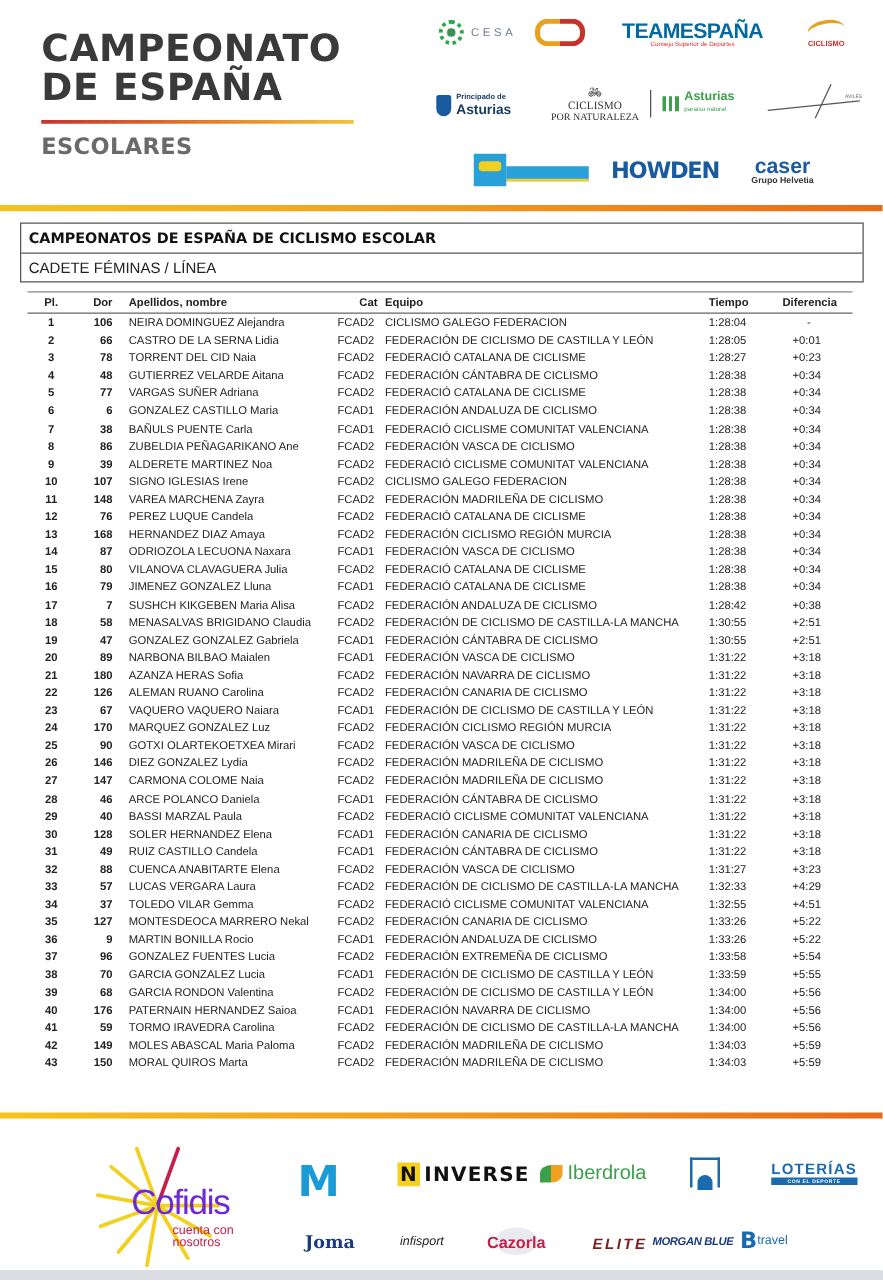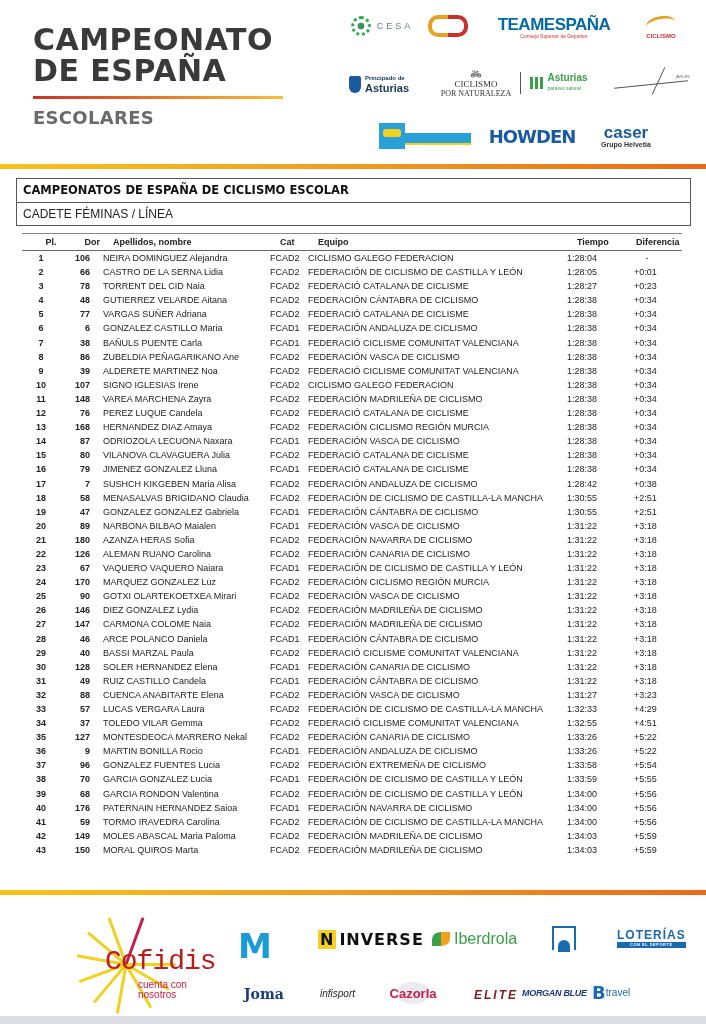--- a/index.html
+++ b/index.html
@@ -57,38 +57,38 @@
   
   .rbox { position:absolute; left:16px; top:178px; width:675px; height:48px; border:1px solid #555; box-sizing:border-box; }
   .rbox .r1 { height:23px; border-bottom:1px solid #555; padding-left:6px; font-family:"DejaVu Sans", sans-serif; font-weight:bold; font-size:11.5px; line-height:23px; color:#111; }
   .rbox .r2 { height:23px; padding-left:6px; font-size:12px; line-height:23px; color:#222; }
 
   
   .tbl { position:absolute; left:22px; top:233px; width:660px; }
   .thead { position:relative; height:16px; border-top:1px solid #888; border-bottom:1px solid #666; font-weight:bold; font-size:9px; color:#222; }
   .trow { position:relative; height:14.1px; font-size:9px; color:#222; }
   .c { position:absolute; top:0; line-height:14px; white-space:nowrap; }
-  .thead .c { line-height:16px;margin-left:10px; }
+  .thead .c { line-height:16px; }
   .c-pl { left:8px; width:22px; text-align:center; font-weight:bold; }
   .c-dor { left:42px; width:26px; text-align:right; font-weight:bold; }
   .c-name { left:81px; }
   .c-cat { left:248px; width:32px; text-align:left; }
-  .thead .c-cat { text-align:left; }
+  .thead .c-cat { text-align:right; }
   .c-team { left:286px; }
   .c-time { left:545px; width:40px; text-align:left; }
   .c-diff { left:604px; width:42px; text-align:center; }
   .c-diff.pad { padding-left:8px; text-align:left; }
 
   
   .foot { position:absolute; left:0; top:895px; width:706px; height:121px; background:#fff; }
   .foot-strip { position:absolute; left:0; top:1016px; width:706px; height:8px; background:#dcdde3; }
   .cofidis { position:absolute; left:68px; top:918px; width:140px; height:90px; }
   .sun { position:absolute; left:0; top:0; width:120px; height:90px; }
   .sun i { position:absolute; left:58px; top:45px; width:50px; height:3px; background:#f2d020; transform-origin:0 50%; border-radius:2px; }
-  .cofidis .name { position:absolute; left:37px; top:28px; font-size:28px; color:#b91c1c; font-family:Liberation Mono, monospace; letter-spacing:-1px; }
+  .cofidis .name { position:absolute; left:37px; top:28px; font-size:28px; color:#6d28d9; font-family:Liberation Sans, sans-serif; letter-spacing:-1px; }
   .cofidis .tag { position:absolute; left:70px; top:62px; font-size:10px; line-height:10px; color:#c4204a; }
   .spn { position:absolute; display:flex; align-items:center; white-space:nowrap; }
   .movistar { left:238px; top:926px; font-size:34px; font-weight:bold; color:#1a9ad6; font-family:"DejaVu Sans", sans-serif; }
   .inverse { left:318px; top:930px; font-weight:bold; font-size:16px; color:#111; font-family:"DejaVu Sans", sans-serif; letter-spacing:1px; }
   .inverse b { background:#f5d020; padding:0 2px; margin-right:3px; }
   .iberdrola { left:432px; top:930px; font-size:16px; color:#3aa04a; }
   .iberdrola .leaf { display:inline-block; width:18px; height:14px; margin-right:4px; background:linear-gradient(90deg,#3aa04a 0 50%, #f2a020 50% 100%); border-radius:50% 0 50% 0; }
   .loterias { left:552px; top:926px; }
   .loterias .box { width:20px; height:22px; border:2px solid #1a6ab0; border-bottom:none; margin-right:5px; position:relative; }
   .loterias .box::after { content:""; position:absolute; left:4px; bottom:-2px; width:12px; height:12px; border-radius:50% 50% 0 0; background:#1a6ab0; }

